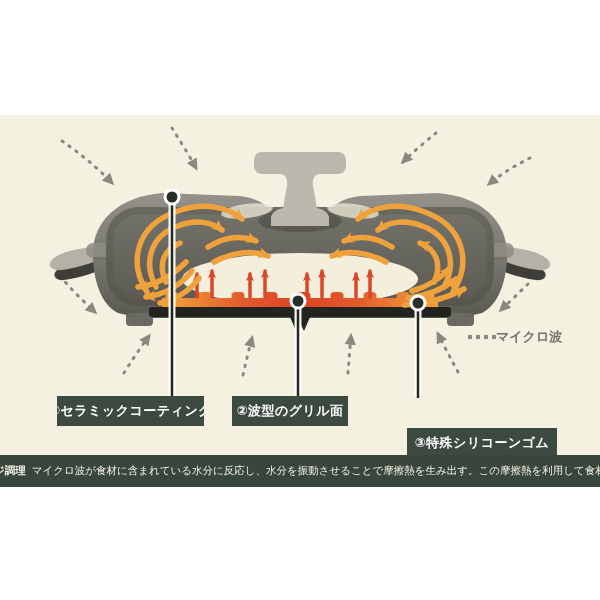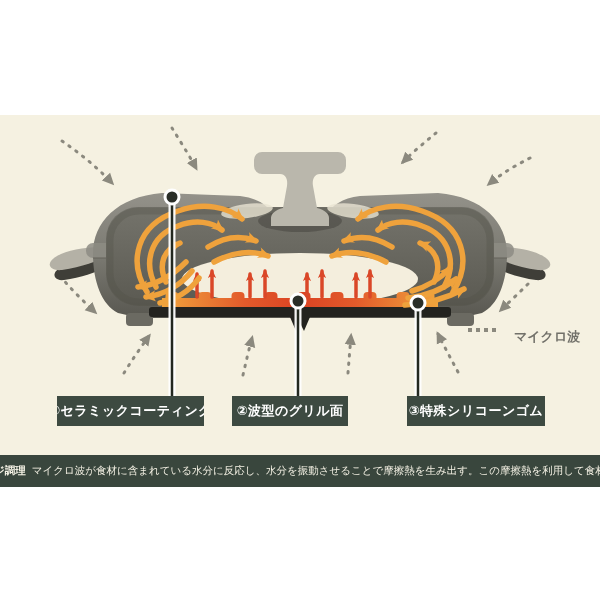--- a/index.html
+++ b/index.html
@@ -10,23 +10,23 @@
   }
   .panel{position:absolute;left:0;top:115px;width:600px;height:372px;background:#f5f1e1;}
   .stage{position:absolute;left:0;top:0;width:600px;height:600px;}
   .callout{
     position:absolute;top:396px;height:30px;background:#3d4a41;color:#ffffff;
     font-size:13px;font-weight:bold;display:flex;align-items:center;justify-content:center;
     white-space:nowrap;overflow:hidden;letter-spacing:.5px;
   }
   .callout.c1{left:57px;width:147px;}
   .callout.c2{left:232px;width:116px;}
-  .callout.c3{left:407px;width:138px;}
+  .callout.c3{left:407px;width:150px;margin-top:32px;}
   .legend{
-    position:absolute;left:468px;top:328px;display:flex;align-items:flex-start;gap:18px;
+    position:absolute;left:468px;top:328px;display:flex;align-items:center;gap:0;
     color:#72716a;font-size:13px;font-weight:bold;white-space:nowrap;
   }
   .legend .dashes{display:flex;gap:4px;align-items:center;}
   .legend .dash{width:4px;height:4px;background:#8b897e;display:inline-block;}
   .footer-bar{
     position:absolute;left:0;top:455px;width:600px;height:32px;background:#39463d;
     display:flex;align-items:center;justify-content:center;gap:6px;
     color:#f4f1e4;font-size:10.5px;white-space:nowrap;overflow:hidden;
   }
   .footer-bar .ft{font-weight:bold;}

